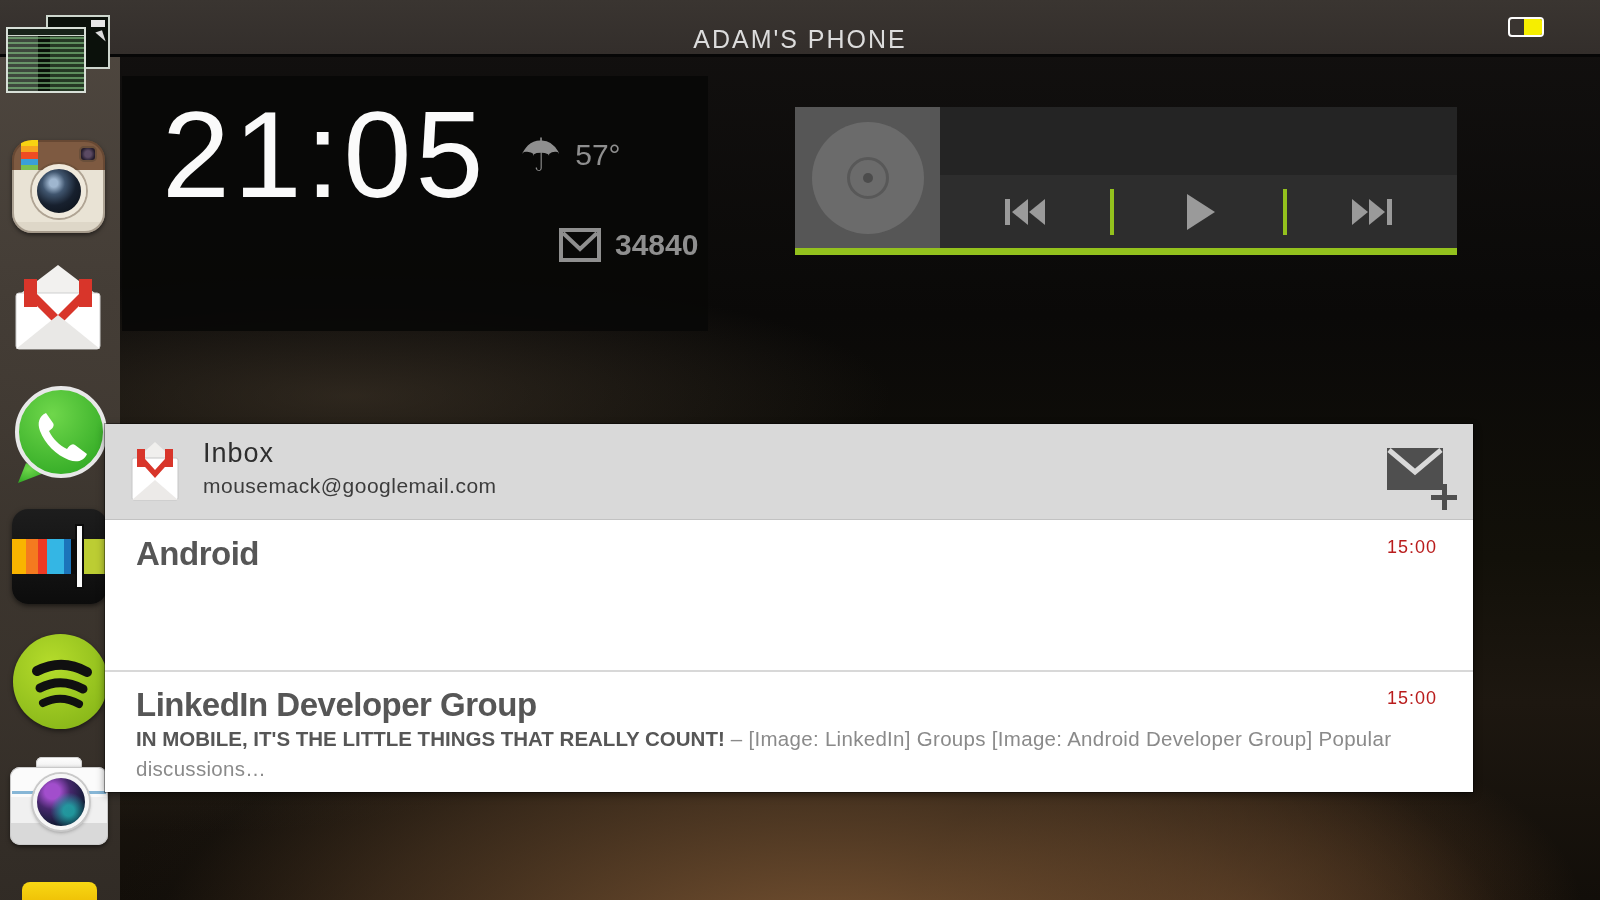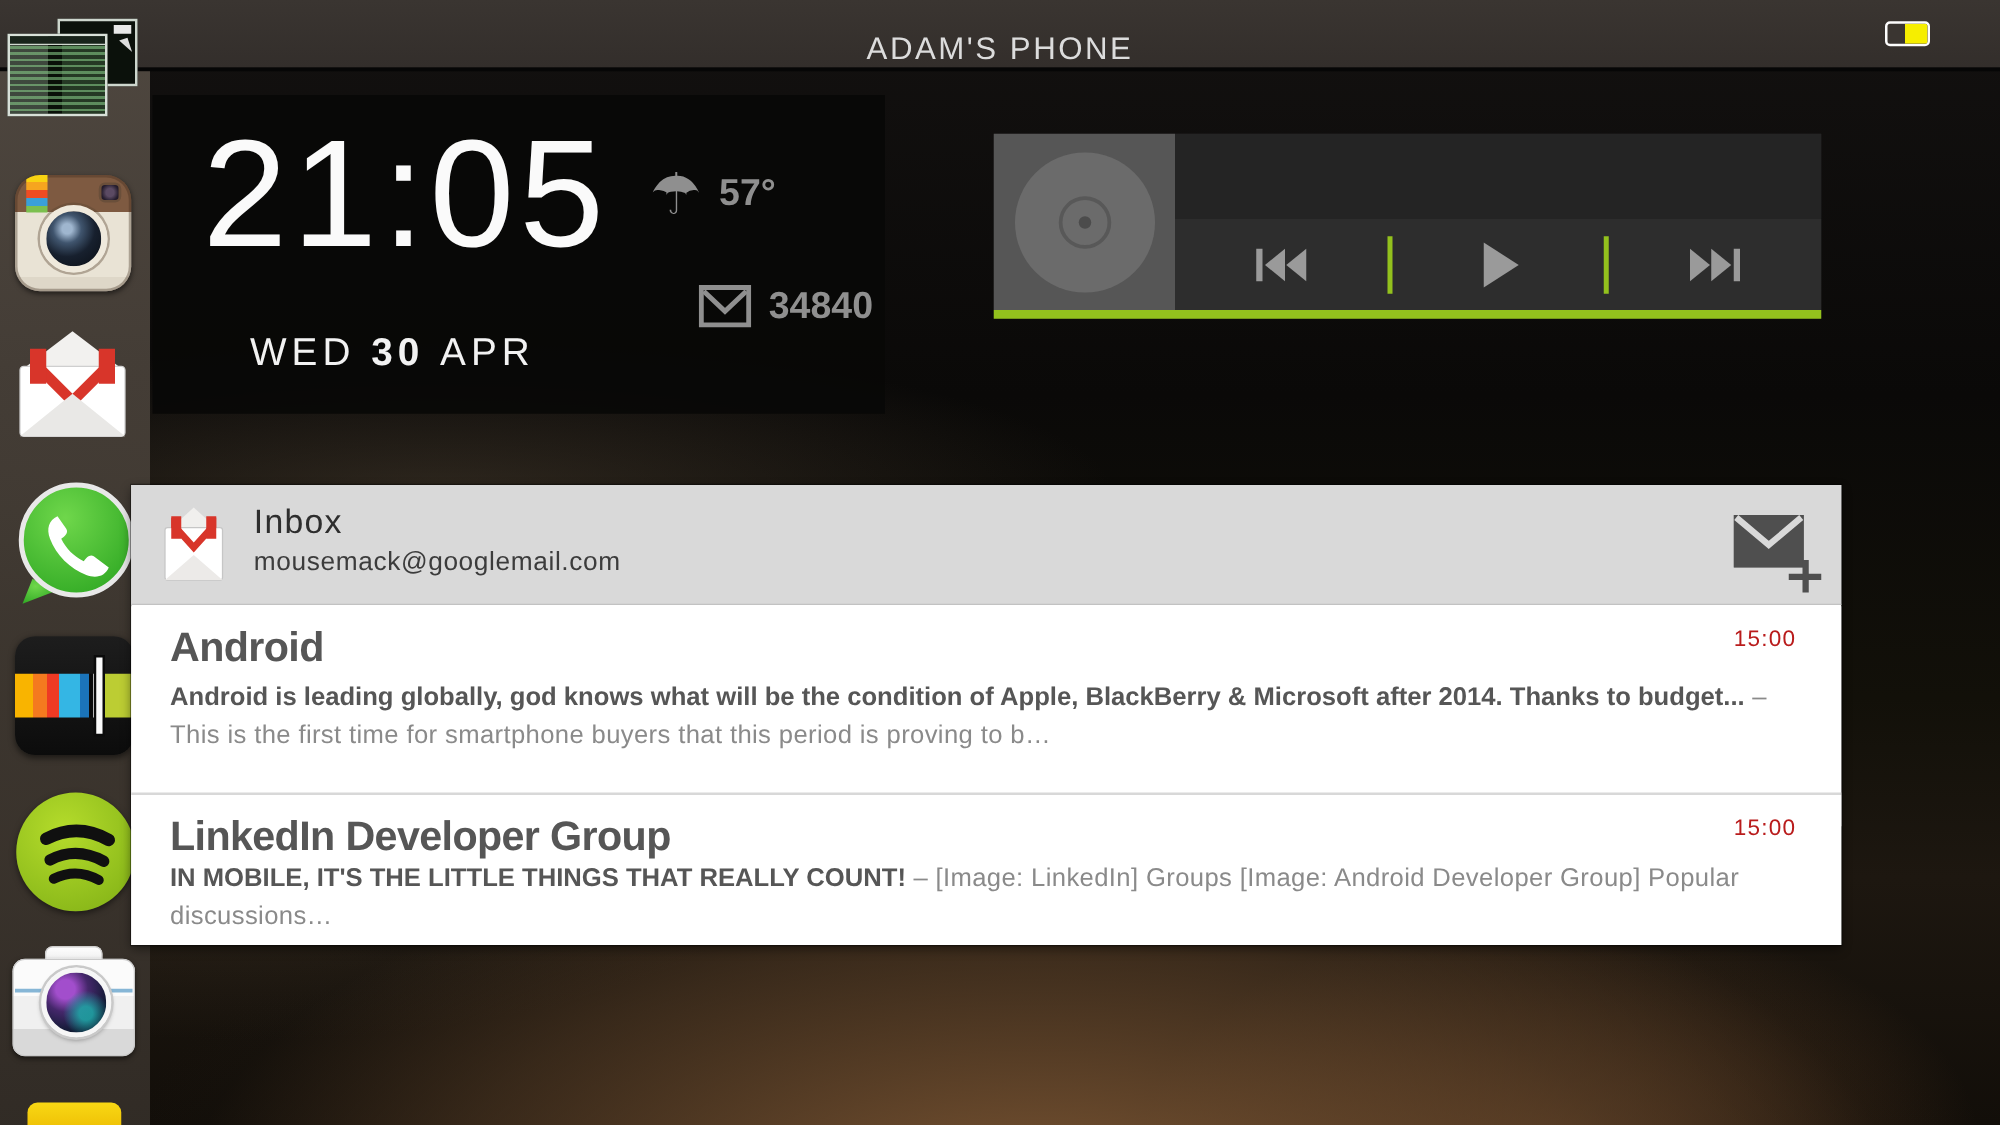--- a/index.html
+++ b/index.html
@@ -125,21 +125,21 @@
     position:absolute; left:122px; top:76px; width:586px; height:255px;
     background:rgba(8,8,7,0.90); cursor:pointer;
   }
   .clock-time { position:absolute; left:40px; top:18px; color:#fafafa; font-size:122px;
     font-weight:100; letter-spacing:4px; line-height:1; }
   .clock-date { position:absolute; left:78px; top:188px; color:#f2f2f2; font-size:31px;
     font-weight:300; letter-spacing:4px; }
   .clock-date b { font-weight:700; }
   .clock-weather { position:absolute; left:398px; top:56px; display:flex; align-items:center; gap:14px; color:#8f8f8f; }
   .umbrella { font-size:46px; line-height:1; color:#8f8f8f; }
-  .clock-temp { font-size:30px; font-weight:700; }
+  .clock-temp { font-size:30px; font-weight:400; }
   .clock-mail { position:absolute; left:398px; top:152px; display:flex; align-items:center; gap:14px; color:#8f8f8f;margin-left:39px; }
   .clock-mail-count { font-size:30px; font-weight:700; }
 
   
   .music-widget { position:absolute; left:795px; top:107px; width:662px; height:148px; background:#1d1d1d; }
   .music-art { position:absolute; left:0; top:0; width:145px; height:141px; background:#565656;
     display:flex; align-items:center; justify-content:center; cursor:pointer; }
   .disc { width:112px; height:112px; border-radius:50%; background:#6b6b6b;
     display:flex; align-items:center; justify-content:center; }
   .disc-ring { width:42px; height:42px; border-radius:50%; border:3px solid #585858;
@@ -147,21 +147,21 @@
   .disc-dot { width:10px; height:10px; border-radius:50%; background:#4c4c4c; }
   .music-info { position:absolute; left:145px; top:0; right:0; height:68px; background:#242424; cursor:pointer; }
   .music-controls { position:absolute; left:145px; top:68px; right:0; height:73px; background:#2d2d2d;
     display:flex; align-items:center; }
   .mbtn { flex:1; height:100%; display:flex; align-items:center; justify-content:center; cursor:pointer; background:transparent; border:0; }
   .mdivider { width:4px; height:46px; background:#93c11d; }
   .mbtn svg { fill:#9a9a9a; }
   .music-progress { position:absolute; left:0; bottom:0; width:100%; height:7px; background:#93c11d; cursor:pointer; }
 
   
-  .gmail-widget { position:absolute; left:105px; top:388px; width:1368px; height:368px;
+  .gmail-widget { position:absolute; left:105px; top:424px; width:1368px; height:368px;
     background:#ffffff; box-shadow:0 0 0 1px rgba(0,0,0,0.35), 0 3px 8px rgba(0,0,0,0.45); }
   .gmail-header { position:absolute; left:0; top:0; width:100%; height:96px; background:#d9d9d9;
     border-bottom:1px solid #c2c2c2; cursor:pointer; }
   .gh-icon { position:absolute; left:22px; top:16px; width:56px; height:64px; }
   .gh-title { position:absolute; left:98px; top:14px; font-size:27px; font-weight:300; color:#2e2e2e; letter-spacing:1px; }
   .gh-account { position:absolute; left:98px; top:50px; font-size:21px; font-weight:300; color:#3c3c3c; letter-spacing:0.5px;text-align:right; }
   .compose { position:absolute; right:30px; top:24px; width:56px; height:42px; cursor:pointer; }
   .compose .env { position:absolute; inset:0; background:#4f4f4f; }
   .compose .plus-h { position:absolute; right:-14px; bottom:-10px; width:26px; height:5px; background:#4f4f4f; }
   .compose .plus-v { position:absolute; right:-3.5px; bottom:-20px; width:5px; height:26px; background:#4f4f4f; }
@@ -252,21 +252,20 @@
       <div class="cam-body"></div>
       <div class="cam-line"></div>
       <div class="cam-lens"></div>
     </div>
 
     <div class="app icon-yellow"></div>
   </div>
 
   <div class="clock-widget">
     <div class="clock-time">21:05</div>
-    <div class="clock-date"><span>WED</span>&nbsp;<b>30</b>&nbsp;<span>APR</span></div>
     <div class="clock-weather">
       <span class="umbrella">☂</span>
       <span class="clock-temp">57°</span>
     </div>
     <div class="clock-mail">
       <svg width="42" height="34" viewBox="0 0 42 34">
         <rect x="2" y="2" width="38" height="30" fill="none" stroke="#8f8f8f" stroke-width="4"></rect>
         <polyline points="4,5 21,21 38,5" fill="none" stroke="#8f8f8f" stroke-width="4"></polyline>
       </svg>
       <span class="clock-mail-count">34840</span>
@@ -326,21 +325,20 @@
           <polyline points="2,2 28,24 54,2" fill="none" stroke="#d9d9d9" stroke-width="5"></polyline>
         </svg>
         <div class="plus-h"></div>
         <div class="plus-v"></div>
       </div>
     </div>
 
     <div class="email-row first">
       <div class="email-sender">Android</div>
       <div class="email-time">15:00</div>
-      <div class="email-body"><span class="email-subject">Android is leading globally, god knows what will be the condition of Apple, BlackBerry &amp; Microsoft after 2014.  Thanks to budget...</span><span class="email-snippet"> – This is the first time for smartphone buyers that this period is proving to b…</span></div>
     </div>
 
     <div class="email-divider"></div>
 
     <div class="email-row second">
       <div class="email-sender">LinkedIn Developer Group</div>
       <div class="email-time">15:00</div>
       <div class="email-body"><span class="email-subject">IN MOBILE, IT'S THE LITTLE THINGS THAT REALLY COUNT!</span><span class="email-snippet"> – [Image: LinkedIn] Groups [Image: Android Developer Group] Popular discussions…</span></div>
     </div>
   </div>

